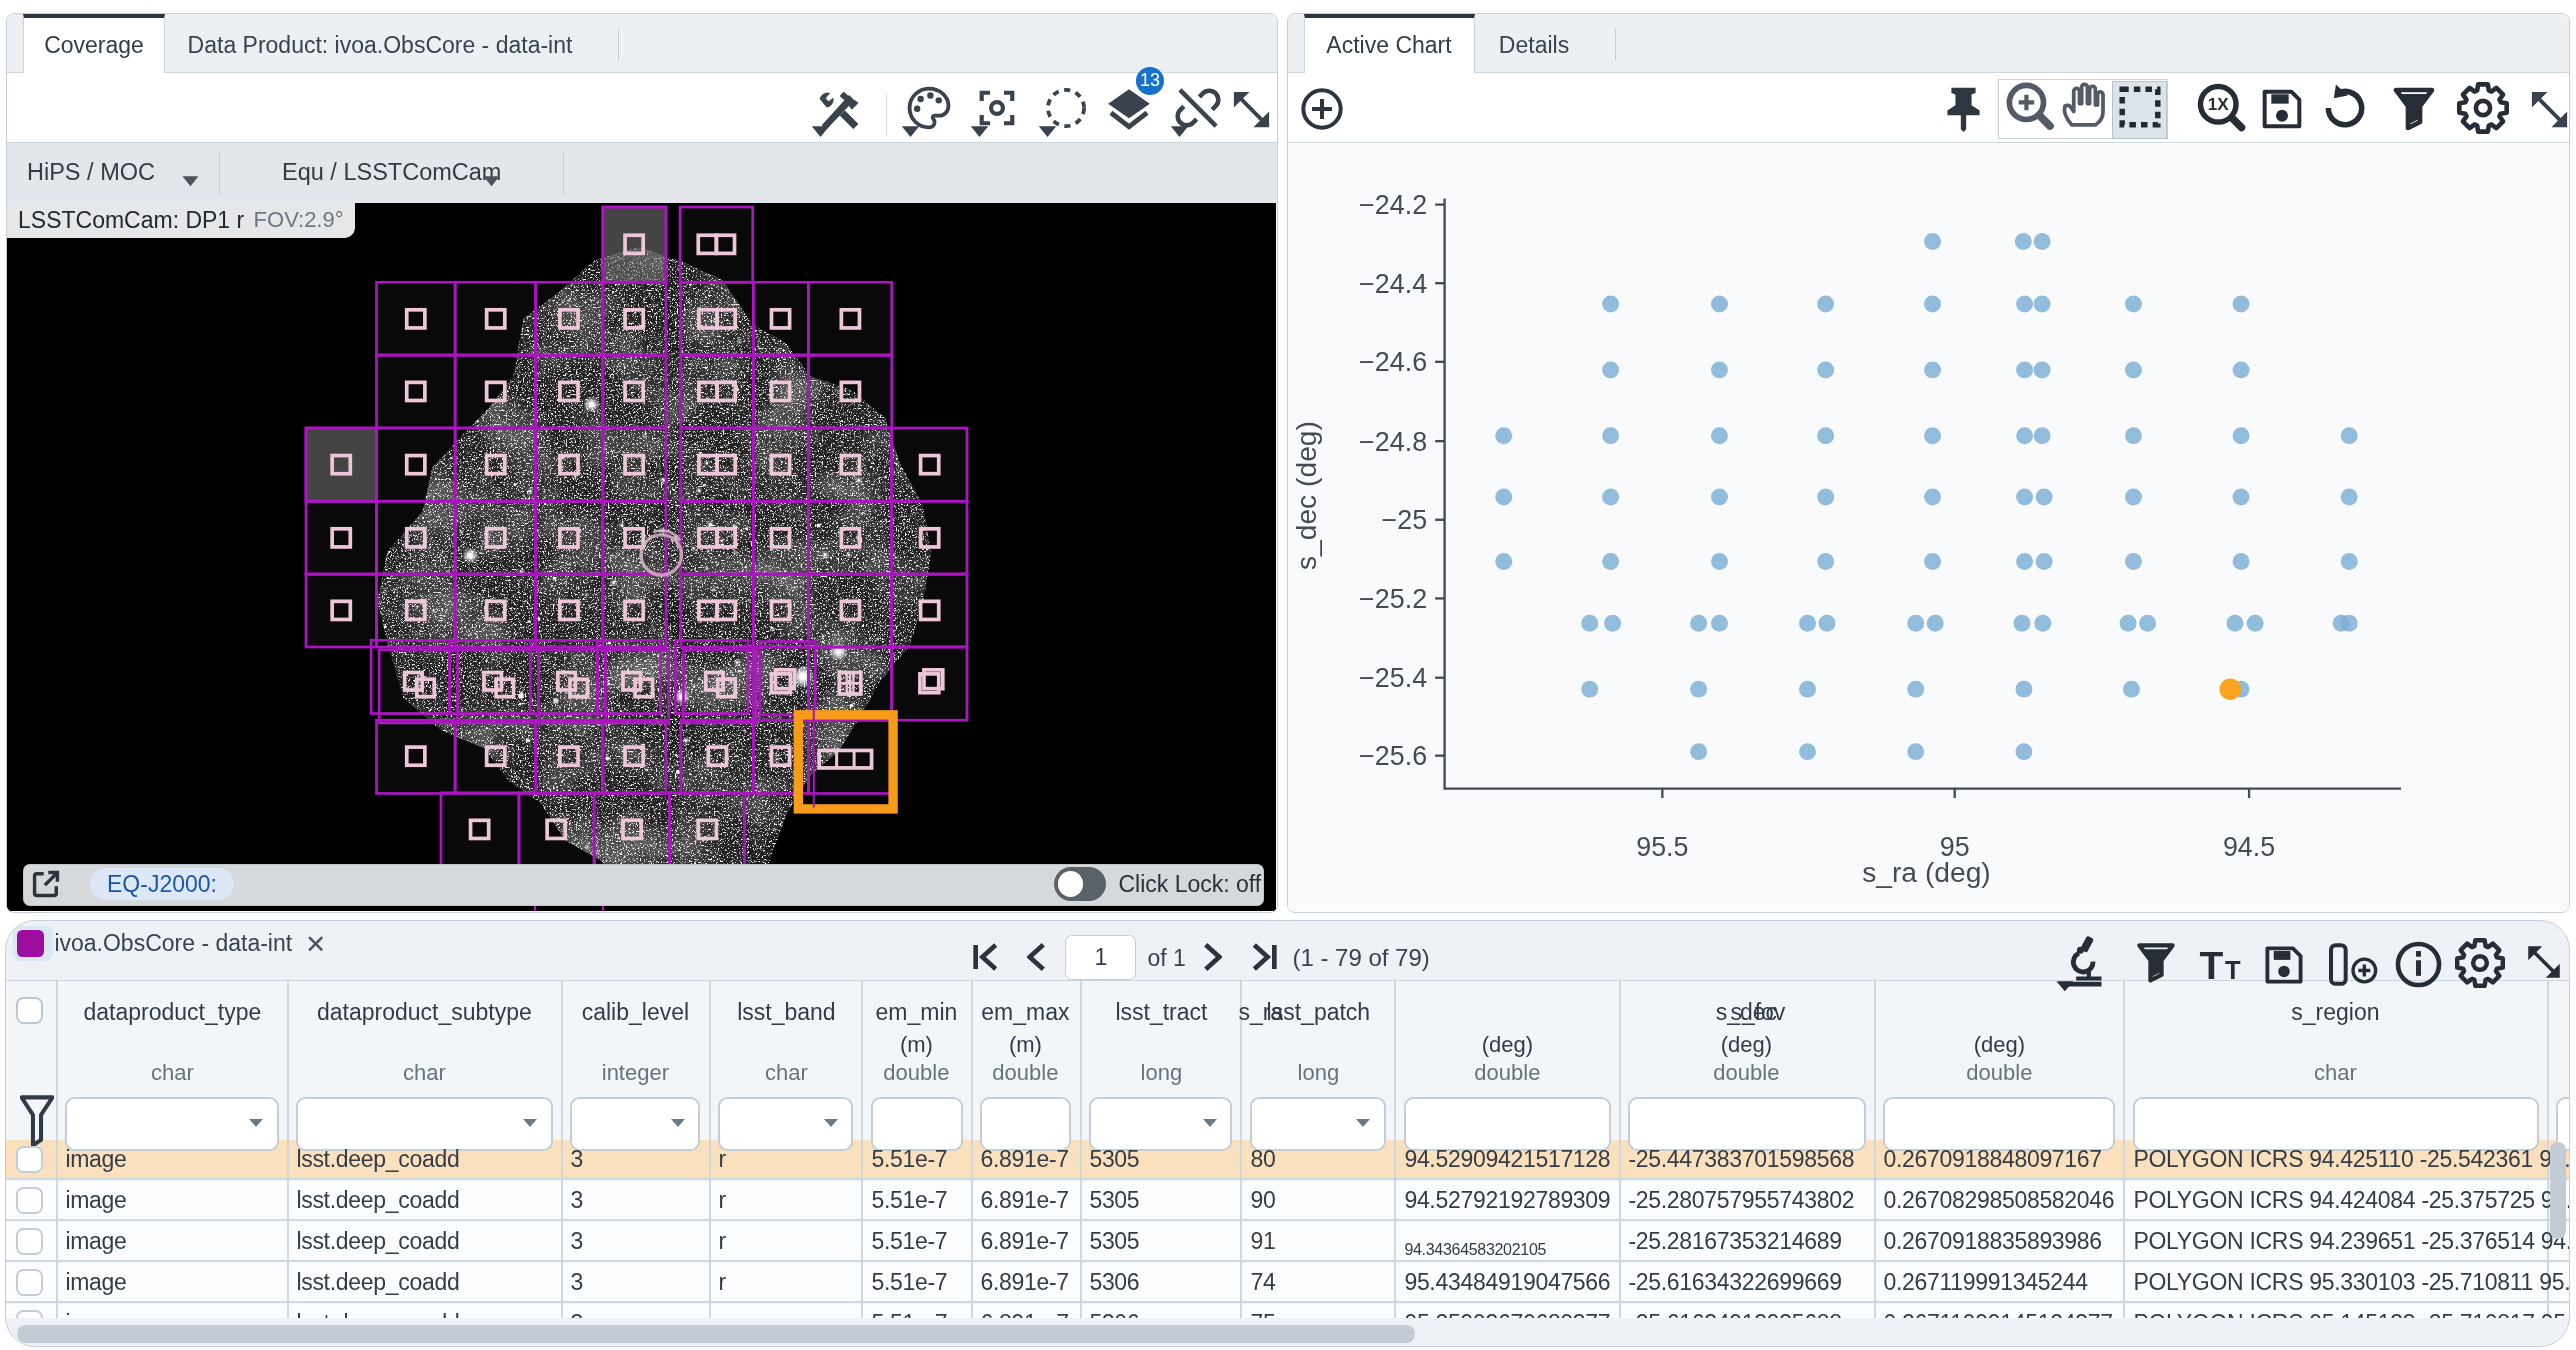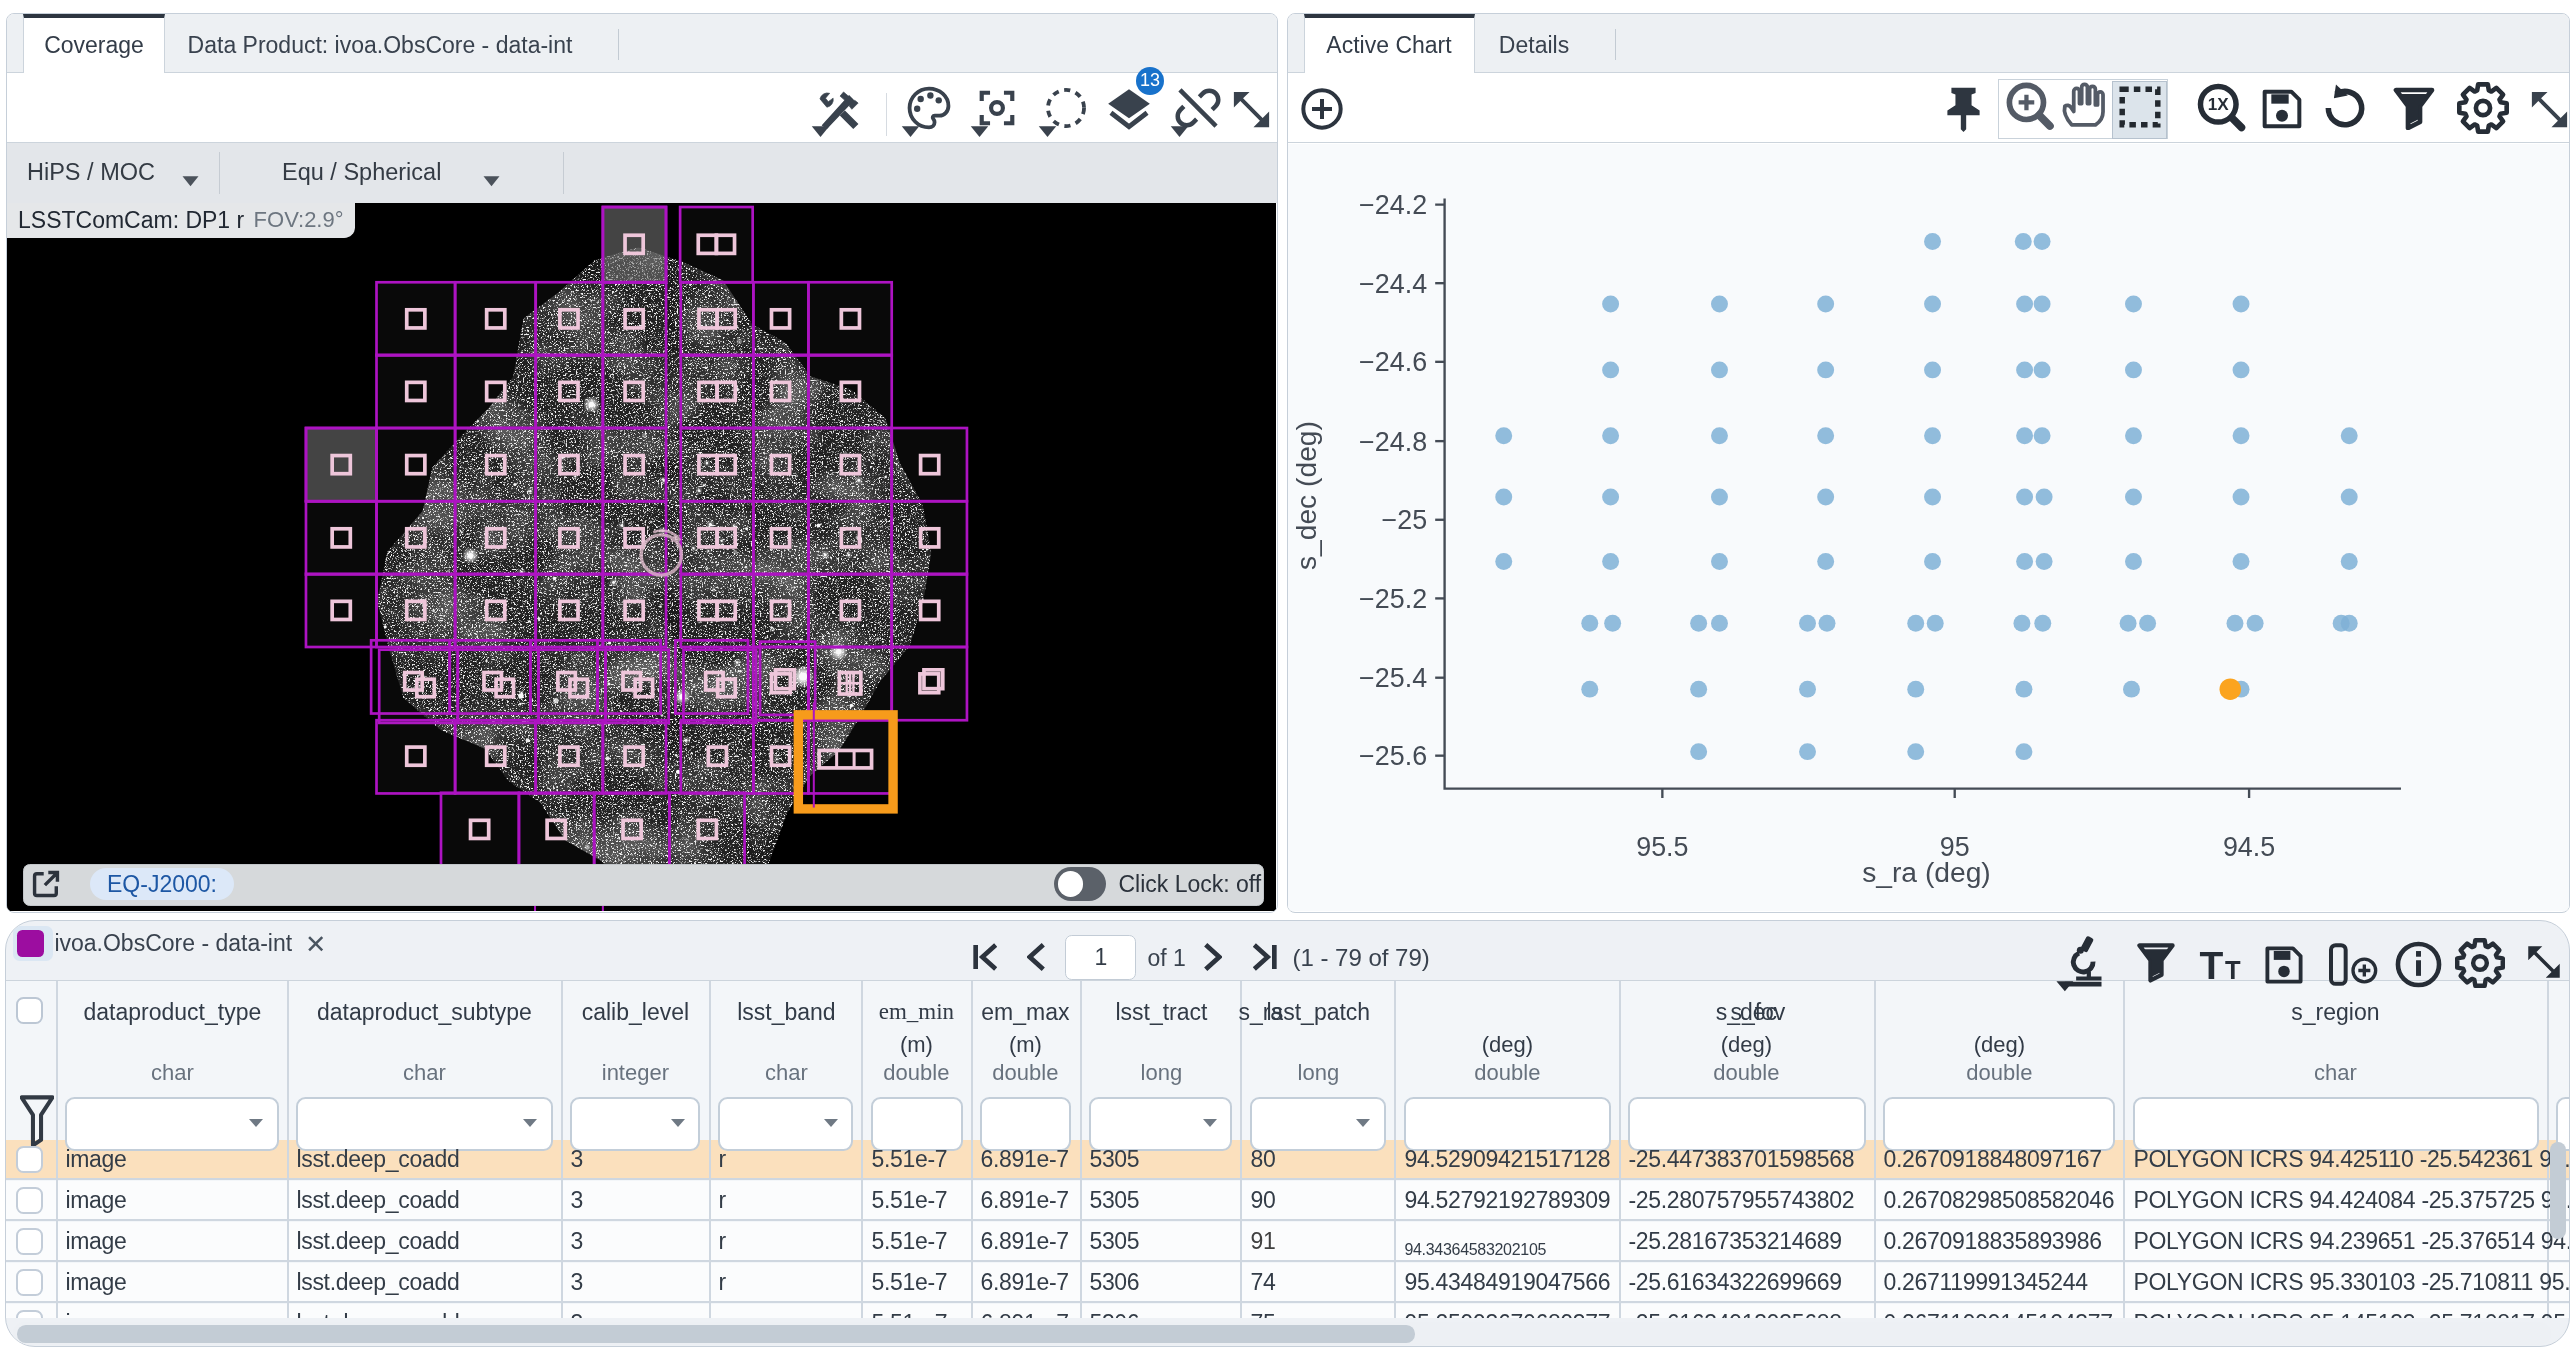--- a/index.html
+++ b/index.html
@@ -70,21 +70,21 @@
       </svg></div>
 <div style="position:absolute;left:1129px;top:53px;">
       <div style="width:28px;height:28px;border-radius:50%;background:#1872cb;color:#fff;font-size:18px;display:flex;align-items:center;justify-content:center;font-family:'Liberation Sans';">13</div>
     </div>
 <div style="position:absolute;left:0;top:129px;width:100%;height:60px;background:#e3e6ea;"></div>
 <div style="position:absolute;left:20px;top:129px;height:60px;display:flex;align-items:center;font-size:23.5px;color:#343b44;white-space:nowrap;">HiPS / MOC</div>
 <div style="position:absolute;left:174px;top:161px;"><svg width="19" height="12" viewBox="0 0 28 18">
         <polygon points="2,2 26,2 14.0,16.8" fill="#4b525b"></polygon>
       </svg></div>
 <div style="position:absolute;left:212px;top:138px;width:1.3px;height:42px;background:#c6ccd3;"></div>
-<div style="position:absolute;left:275px;top:129px;height:60px;display:flex;align-items:center;font-size:23.5px;color:#343b44;white-space:nowrap;">Equ / Spherical</div>
+<div style="position:absolute;left:275px;top:129px;height:60px;display:flex;align-items:center;font-size:23.5px;color:#343b44;white-space:nowrap;">Equ / LSSTComCam</div>
 <div style="position:absolute;left:475px;top:161px;"><svg width="19" height="12" viewBox="0 0 28 18">
         <polygon points="2,2 26,2 14.0,16.8" fill="#4b525b"></polygon>
       </svg></div>
 <div style="position:absolute;left:556px;top:138px;width:1.3px;height:42px;background:#c6ccd3;"></div>
 <div style="position:absolute;left:0;top:189px;width:1269px;height:708px;background:#000;"></div>
 <div style="position:absolute;left:0;top:189px;width:1269px;height:708px;">
       <svg width="1269" height="708" viewBox="0 0 1889 1054" style="position:absolute;left:0;top:0;">
         <rect width="1889" height="1054" fill="#000"></rect>
         <defs>
 <clipPath id="oct">
@@ -854,21 +854,21 @@
       <div style="position:absolute;left:290px;top:116px;width:257px;height:54px;background:#fff;border:2px solid #c3ced9;border-radius:9.4px;"></div>
       <div style="position:absolute;left:517px;top:138px;width:0;height:0;border-left:7.4px solid transparent;border-right:7.4px solid transparent;border-top:8.7px solid #6f7984;"></div>
       <div style="position:absolute;left:360px;top:17.5px;width:538px;text-align:center;font-size:23px;color:#323b47;">calib_level</div>
       <div style="position:absolute;left:360px;top:79px;width:538px;text-align:center;font-size:22px;color:#68727e;">integer</div>
       <div style="position:absolute;left:564px;top:116px;width:130px;height:54px;background:#fff;border:2px solid #c3ced9;border-radius:9.4px;"></div>
       <div style="position:absolute;left:665px;top:138px;width:0;height:0;border-left:7.4px solid transparent;border-right:7.4px solid transparent;border-top:8.7px solid #6f7984;"></div>
       <div style="position:absolute;left:511px;top:17.5px;width:538px;text-align:center;font-size:23px;color:#323b47;">lsst_band</div>
       <div style="position:absolute;left:511px;top:79px;width:538px;text-align:center;font-size:22px;color:#68727e;">char</div>
       <div style="position:absolute;left:712px;top:116px;width:135px;height:54px;background:#fff;border:2px solid #c3ced9;border-radius:9.4px;"></div>
       <div style="position:absolute;left:818px;top:138px;width:0;height:0;border-left:7.4px solid transparent;border-right:7.4px solid transparent;border-top:8.7px solid #6f7984;"></div>
-      <div style="position:absolute;left:641px;top:17.5px;width:538px;text-align:center;font-size:23px;color:#323b47;font-family:Liberation Serif, serif;">em_min</div>
+      <div style="position:absolute;left:641px;top:17.5px;width:538px;text-align:center;font-size:23px;color:#323b47;">em_min</div>
       <div style="position:absolute;left:641px;top:51px;width:538px;text-align:center;font-size:22px;color:#323b47;">(m)</div>
       <div style="position:absolute;left:641px;top:79px;width:538px;text-align:center;font-size:22px;color:#68727e;">double</div>
       <div style="position:absolute;left:865px;top:116px;width:92px;height:54px;background:#fff;border:2px solid #c3ced9;border-radius:9.4px;"></div>
       <div style="position:absolute;left:750px;top:17.5px;width:538px;text-align:center;font-size:23px;color:#323b47;">em_max</div>
       <div style="position:absolute;left:750px;top:51px;width:538px;text-align:center;font-size:22px;color:#323b47;">(m)</div>
       <div style="position:absolute;left:750px;top:79px;width:538px;text-align:center;font-size:22px;color:#68727e;">double</div>
       <div style="position:absolute;left:974px;top:116px;width:91px;height:54px;background:#fff;border:2px solid #c3ced9;border-radius:9.4px;"></div>
       <div style="position:absolute;left:886px;top:17.5px;width:538px;text-align:center;font-size:23px;color:#323b47;">lsst_tract</div>
       <div style="position:absolute;left:886px;top:79px;width:538px;text-align:center;font-size:22px;color:#68727e;">long</div>
       <div style="position:absolute;left:1083px;top:116px;width:143px;height:54px;background:#fff;border:2px solid #c3ced9;border-radius:9.4px;"></div>

